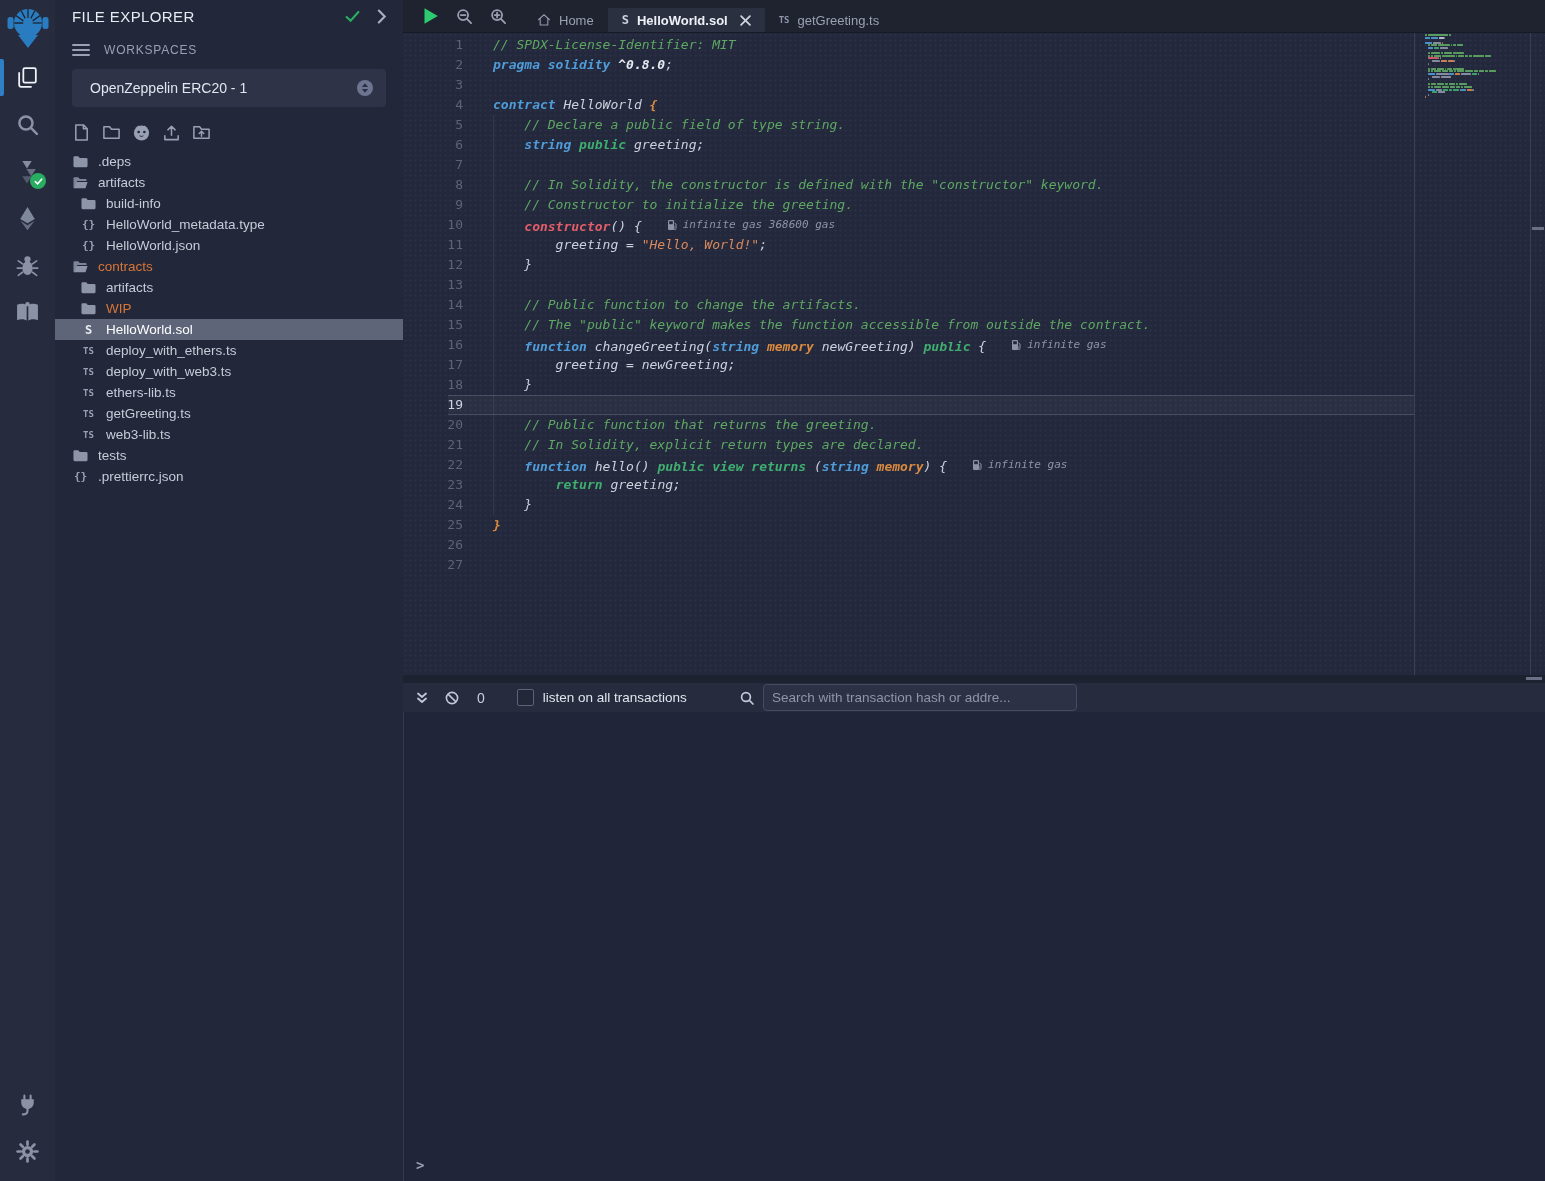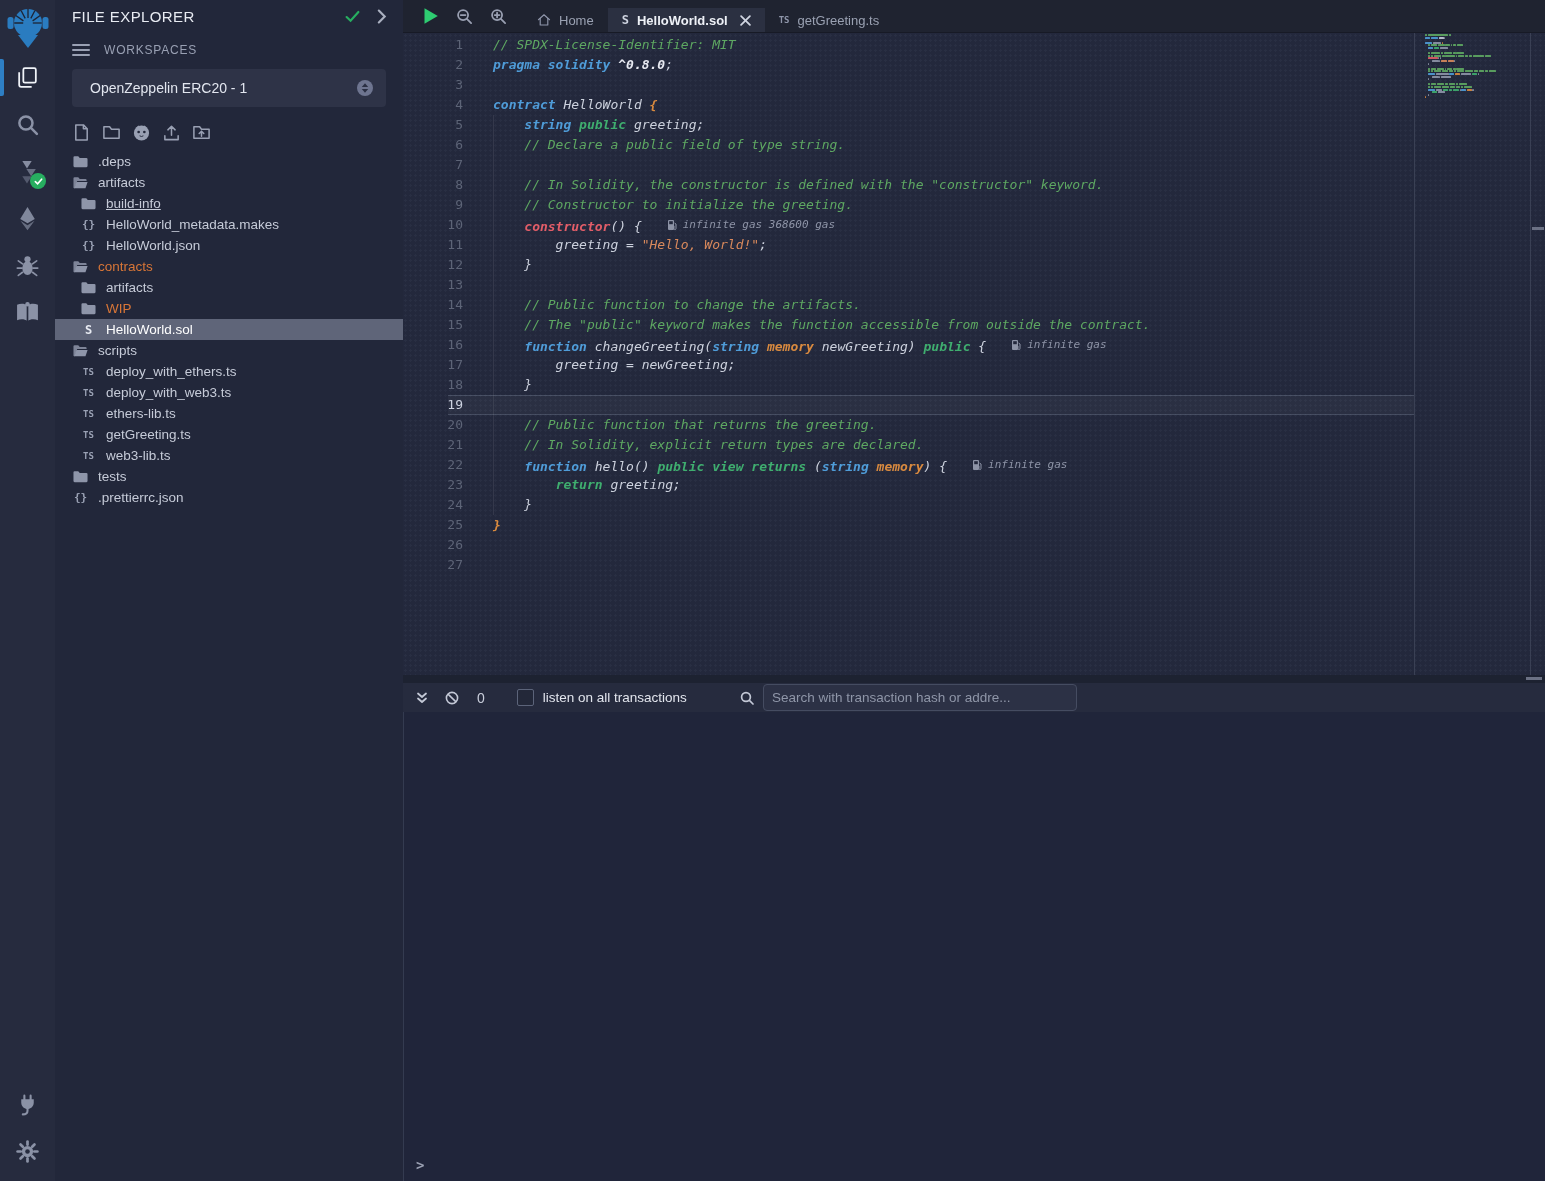--- a/index.html
+++ b/index.html
@@ -307,33 +307,33 @@
         </div>
         <div class="tree-row" style="padding-left: 17px;">
           <span class="tree-icon">
             <svg viewBox="0 0 16 13" fill="currentColor">
               <path d="M.5 2 a1.2 1.2 0 0 1 1.2-1.2 h3.9 l1.6 2 h6.1 a1.2 1.2 0 0 1 1.2 1.2 v1 h-10 L2 12.5 H1.2 A.7.7 0 0 1 .5 11.8 Z" opacity=".85"></path>
               <path d="M3.6 6 h12 l-2.3 6.5 H1.4 Z"></path>
             </svg>
           </span>
           <span class="tree-label">artifacts</span>
         </div>
-        <div class="tree-row" style="padding-left: 25px; text-decoration: underline;">
+        <div class="tree-row" style="padding-left: 25px;">
           <span class="tree-icon">
             <svg viewBox="0 0 16 13" fill="currentColor">
               <path d="M.5 2 a1.2 1.2 0 0 1 1.2-1.2 h3.9 l1.6 2 h7.1 a1.2 1.2 0 0 1 1.2 1.2 v7.3 a1.2 1.2 0 0 1-1.2 1.2 H1.7 A1.2 1.2 0 0 1 .5 11.3 Z"></path>
             </svg>
           </span>
           <span class="tree-label">build-info</span>
         </div>
         <div class="tree-row" style="padding-left: 25px;">
           <span class="tree-icon">
             <span class="glyph g-json">{}</span>
           </span>
-          <span class="tree-label">HelloWorld_metadata.makes</span>
+          <span class="tree-label">HelloWorld_metadata.type</span>
         </div>
         <div class="tree-row" style="padding-left: 25px;">
           <span class="tree-icon">
             <span class="glyph g-json">{}</span>
           </span>
           <span class="tree-label">HelloWorld.json</span>
         </div>
         <div class="tree-row accent" style="padding-left: 17px;">
           <span class="tree-icon">
             <svg viewBox="0 0 16 13" fill="currentColor">
@@ -357,29 +357,20 @@
               <path d="M.5 2 a1.2 1.2 0 0 1 1.2-1.2 h3.9 l1.6 2 h7.1 a1.2 1.2 0 0 1 1.2 1.2 v7.3 a1.2 1.2 0 0 1-1.2 1.2 H1.7 A1.2 1.2 0 0 1 .5 11.3 Z"></path>
             </svg>
           </span>
           <span class="tree-label">WIP</span>
         </div>
         <div class="tree-row selected" style="padding-left: 25px;">
           <span class="tree-icon">
             <span class="glyph g-sol">S</span>
           </span>
           <span class="tree-label">HelloWorld.sol</span>
-        </div>
-        <div class="tree-row" style="padding-left: 17px;">
-          <span class="tree-icon">
-            <svg viewBox="0 0 16 13" fill="currentColor">
-              <path d="M.5 2 a1.2 1.2 0 0 1 1.2-1.2 h3.9 l1.6 2 h6.1 a1.2 1.2 0 0 1 1.2 1.2 v1 h-10 L2 12.5 H1.2 A.7.7 0 0 1 .5 11.8 Z" opacity=".85"></path>
-              <path d="M3.6 6 h12 l-2.3 6.5 H1.4 Z"></path>
-            </svg>
-          </span>
-          <span class="tree-label">scripts</span>
         </div>
         <div class="tree-row" style="padding-left: 25px;">
           <span class="tree-icon">
             <span class="glyph g-ts">TS</span>
           </span>
           <span class="tree-label">deploy_with_ethers.ts</span>
         </div>
         <div class="tree-row" style="padding-left: 25px;">
           <span class="tree-icon">
             <span class="glyph g-ts">TS</span>
@@ -507,22 +498,22 @@
           <div class="ln">25</div>
           <div class="ln">26</div>
           <div class="ln">27</div>
         </div>
       <div class="code-area" id="code-area">
         <div class="indent-guide"></div>
       <div class="cl"><span class="tk-cm">// SPDX-License-Identifier: MIT</span></div>
           <div class="cl"><span class="tk-kw">pragma solidity </span><span class="tk-wb">^0.8.0</span><span class="tk-tx">;</span></div>
           <div class="cl"></div>
           <div class="cl"><span class="tk-kw">contract </span><span class="tk-tx">HelloWorld </span><span class="tk-or">{</span></div>
+          <div class="cl"><span class="tk-cm">    // Declare a public field of type string.</span></div>
           <div class="cl"><span class="tk-tx">    </span><span class="tk-kw">string </span><span class="tk-kg">public </span><span class="tk-tx">greeting;</span></div>
-          <div class="cl"><span class="tk-cm">    // Declare a public field of type string.</span></div>
           <div class="cl"></div>
           <div class="cl"><span class="tk-cm">    // In Solidity, the constructor is defined with the "constructor" keyword.</span></div>
           <div class="cl"><span class="tk-cm">    // Constructor to initialize the greeting.</span></div>
           <div class="cl"><span class="tk-tx">    </span><span class="tk-ct">constructor</span><span class="tk-tx">() {</span><span class="gas"><svg viewBox="0 0 9 12" fill="currentColor">
                 <rect x="0" y="1" width="6" height="10" rx="1"></rect>
                 <rect x="1.2" y="2.2" width="3.6" height="3" fill="#23283c"></rect>
                 <path d="M6.5 4 L8 5 V9.5 a1 1 0 0 1-2 0 V7" fill="none" stroke="currentColor" stroke-width="1"></path>
               </svg><span>infinite gas 368600 gas</span></span></div>
           <div class="cl"><span class="tk-tx">        greeting = </span><span class="tk-st">"Hello, World!"</span><span class="tk-tx">;</span></div>
           <div class="cl"><span class="tk-tx">    }</span></div>

